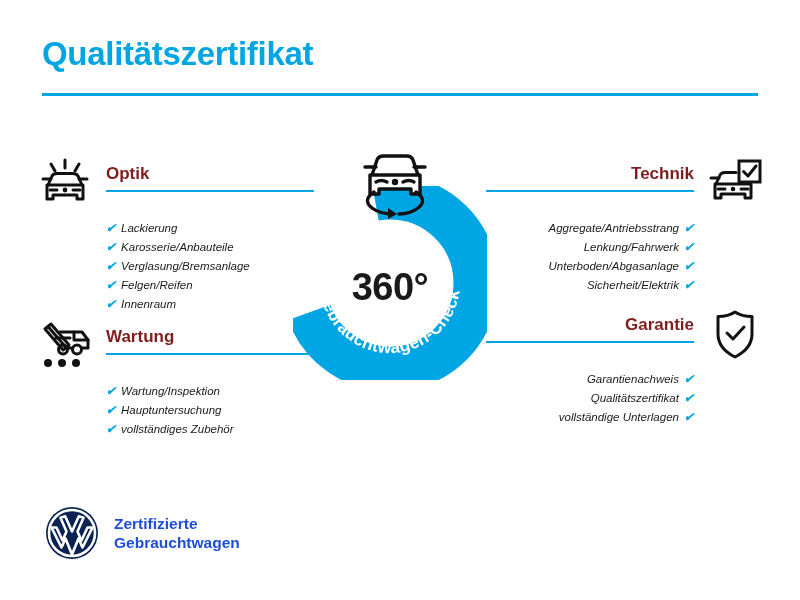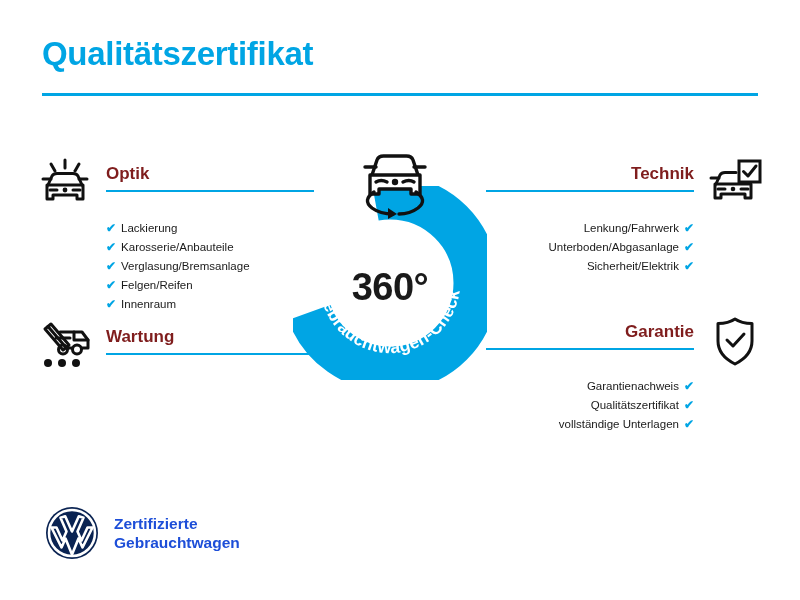--- a/index.html
+++ b/index.html
@@ -46,21 +46,21 @@
     width: 800px;
     height: 300px;
   }
   .section {
     position: absolute;
     width: 282px;
   }
   .sec-optik    { left: 36px;  top: 0px; }
   .sec-wartung  { left: 36px;  top: 163px; }
   .sec-technik  { left: 482px; top: 0px;  text-align: right; }
-  .sec-garantie { left: 482px; top: 158px; text-align: right; }
+  .sec-garantie { left: 482px; top: 151px; text-align: right; }
 
   .sec-head {
     position: relative;
     height: 58px;
   }
   .sec-icon {
     position: absolute;
     top: 0px;
     width: 58px;
     height: 58px;
@@ -87,20 +87,21 @@
     height: 2px;
     background: #00A5E4;
     width: 100%;
   }
 
   .sec-list {
     list-style: none;
     margin: 0;
     padding: 0;
     margin-top: 6px;
+    font-style: italic;
   }
   .sec-list li {
     font-size: 11.5px;
     color: #1a1a1a;
     line-height: 19px;
     white-space: nowrap;
   }
   .section.left .sec-list li  { padding-left: 70px; text-align: left; }
   .section.right .sec-list li { padding-right: 70px; text-align: right; }
 
@@ -237,20 +238,21 @@
           <rect x="33" y="6" width="21" height="21" fill="#fff" stroke="#111" stroke-width="3"></rect>
           <path d="M37.5 16.5 L42 21 L50 11" fill="none" stroke="#111" stroke-width="3" stroke-linecap="round" stroke-linejoin="round"></path>
         </svg>
       </span>
       <div class="sec-title-wrap">
         <div class="sec-title">Technik</div>
         <div class="sec-underline"></div>
       </div>
     </div>
     <ul class="sec-list">
+      <li><span>Aggregate/Antriebsstrang</span><span class="chk">✔</span></li>
       <li><span>Lenkung/Fahrwerk</span><span class="chk">✔</span></li>
       <li><span>Unterboden/Abgasanlage</span><span class="chk">✔</span></li>
       <li><span>Sicherheit/Elektrik</span><span class="chk">✔</span></li>
     </ul>
   </div>
 
   <div class="section left sec-wartung">
     <div class="sec-head">
       <span class="sec-icon">
         <svg viewBox="0 0 58 58" width="58" height="58" aria-hidden="true">
@@ -269,20 +271,25 @@
           <circle cx="12" cy="45" r="4" fill="#111"></circle>
           <circle cx="26" cy="45" r="4" fill="#111"></circle>
           <circle cx="40" cy="45" r="4" fill="#111"></circle>
         </svg>
       </span>
       <div class="sec-title-wrap">
         <div class="sec-title">Wartung</div>
         <div class="sec-underline"></div>
       </div>
     </div>
+    <ul class="sec-list">
+      <li><span class="chk">✔</span><span>Wartung/Inspektion</span></li>
+      <li><span class="chk">✔</span><span>Hauptuntersuchung</span></li>
+      <li><span class="chk">✔</span><span>vollständiges Zubehör</span></li>
+    </ul>
   </div>
 
   <div class="section right sec-garantie">
     <div class="sec-head">
       <span class="sec-icon">
         <svg viewBox="0 0 58 58" width="58" height="58" aria-hidden="true">
           <path d="M29 6 C24 9.5 17 10.5 12 10.5 L12 28 C12 39 20 46.5 29 51 C38 46.5 46 39 46 28 L46 10.5 C41 10.5 34 9.5 29 6 Z" fill="none" stroke="#111" stroke-width="3" stroke-linejoin="round"></path>
           <path d="M21 27 L27 33 L38 21" fill="none" stroke="#111" stroke-width="3" stroke-linecap="round" stroke-linejoin="round"></path>
         </svg>
       </span>

